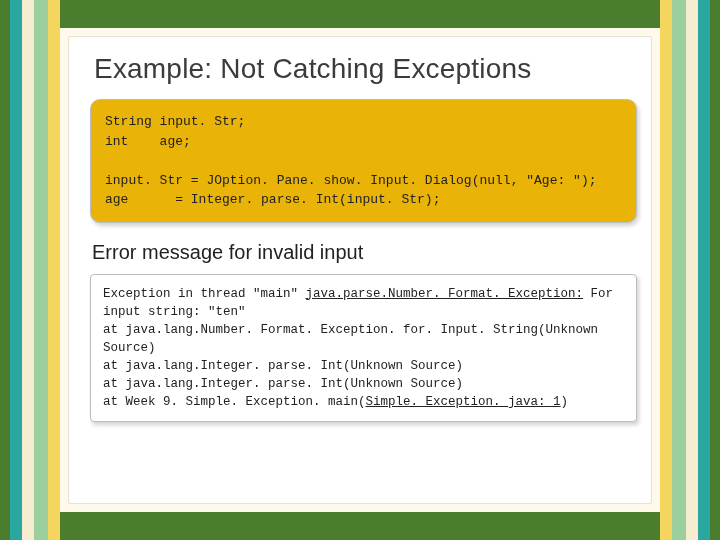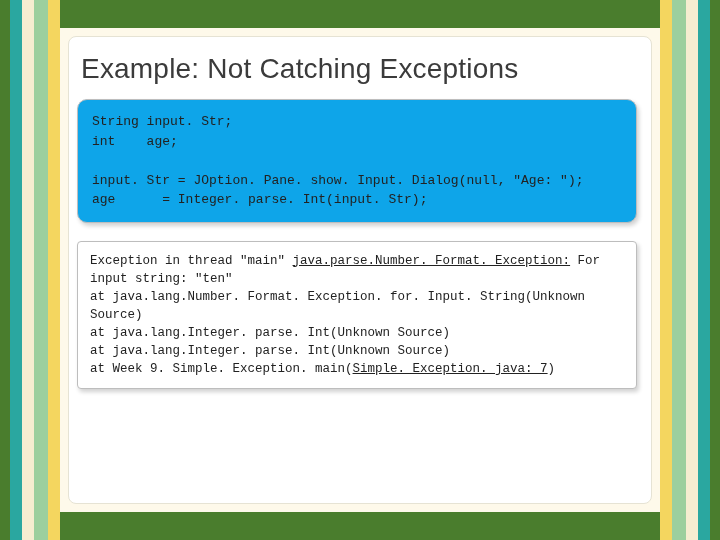--- a/index.html
+++ b/index.html
@@ -52,34 +52,34 @@
   .s-yell  { background: #f4d65f; width: 12px; }
 
   .content {
     position: absolute;
     top: 36px;
     bottom: 36px;
     left: 68px;
     right: 68px;
     background: #ffffff;
     border: 1px solid #e6e3d4;
-    border-radius: 8px;
-    padding: 16px 14px 18px 8px;
+    border-radius: 2px;
+    padding: 16px 14px 18px 21px;
   }
 
   .title {
     font-size: 28px;
     color: #3b3b3b;
     letter-spacing: 0.2px;
     margin: 0 0 14px 4px;
     font-weight: 400;
   }
 
   .panel {
-    background: #0ea5e9;
+    background: #eab308;
     border: 1px solid #bdbdbd;
     border-radius: 10px;
     box-shadow: 2px 3px 4px rgba(0,0,0,0.18);
     padding: 12px 14px;
     margin-bottom: 18px;
   }
 
   .code {
     font-family: "Courier New", Courier, monospace;
     font-size: 13px;
@@ -141,24 +141,25 @@
     <h1 class="title">Example: Not Catching Exceptions</h1>
 
     <div class="panel">
       <div class="code"><span>String input. Str;</span>
 <span>int    age;</span>
 <span></span>
 <span>input. Str = JOption. Pane. show. Input. Dialog(null, "Age: ");</span>
 <span>age      = Integer. parse. Int(input. Str);</span></div>
     </div>
 
+    <div class="subhead">Error message for invalid input</div>
 
     <div class="err-panel">
       <div class="err"><span>Exception in thread "main" </span><span class="u">java.parse.Number. Format. Exception:</span><span> For</span>
 <span>input string: "ten"</span>
 <span>at java.lang.Number. Format. Exception. for. Input. String(Unknown Source)</span>
 <span>at java.lang.Integer. parse. Int(Unknown Source)</span>
 <span>at java.lang.Integer. parse. Int(Unknown Source)</span>
-<span>at Week 9. Simple. Exception. main(</span><span class="u">Simple. Exception. java: 7</span><span>)</span></div>
+<span>at Week 9. Simple. Exception. main(</span><span class="u">Simple. Exception. java: 1</span><span>)</span></div>
     </div>
 
   </div>
 </div>
 
 </body></html>

